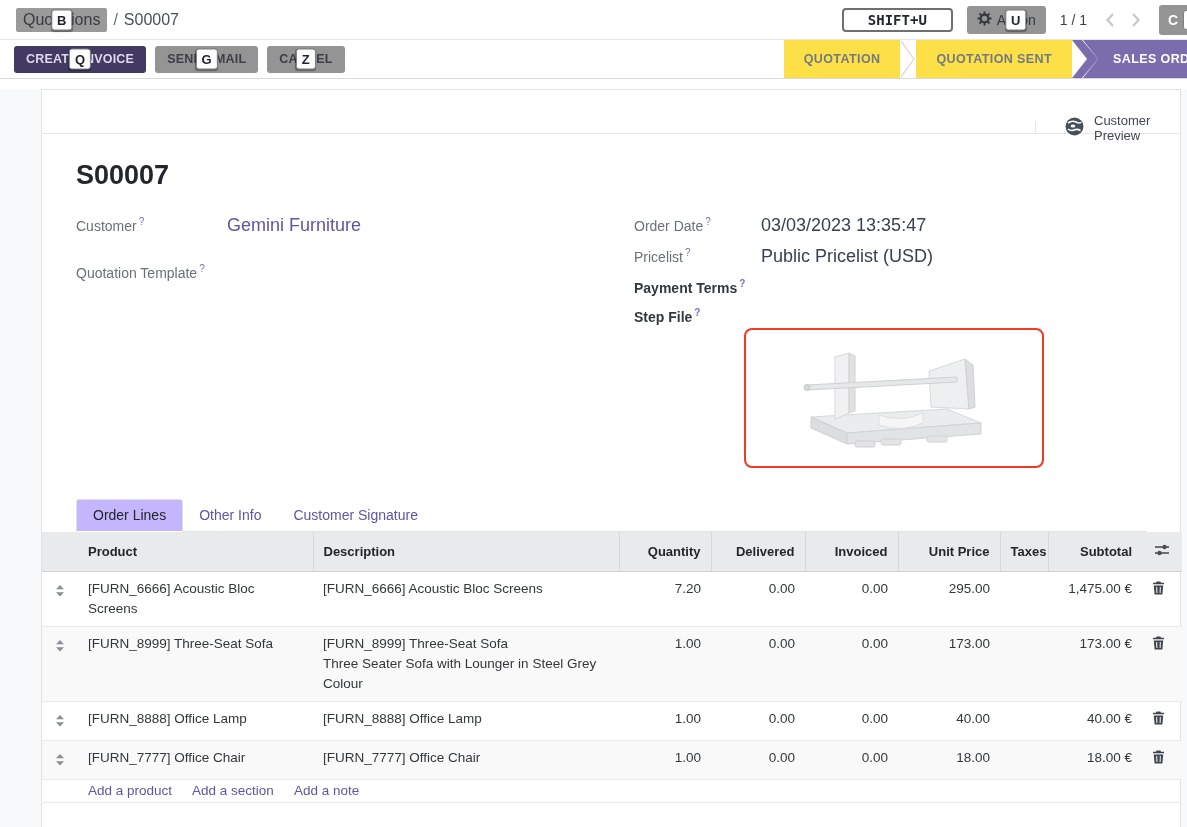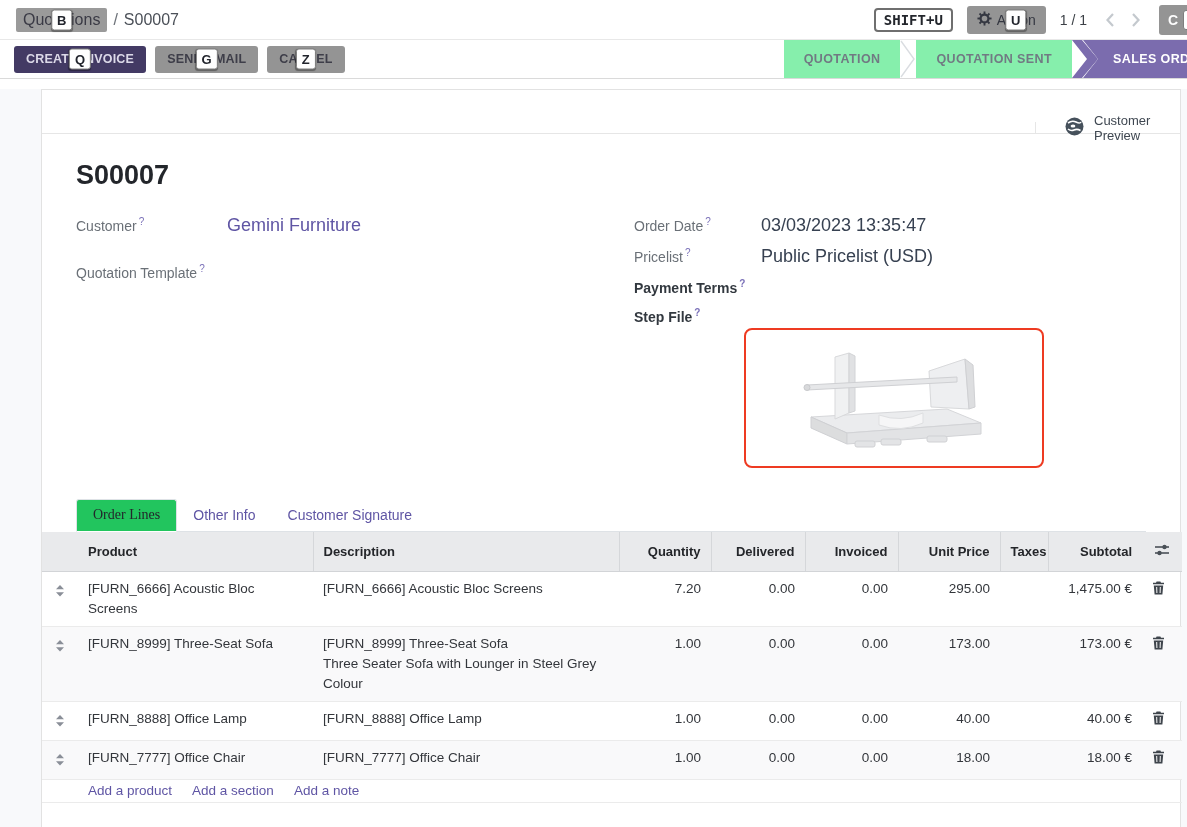--- a/index.html
+++ b/index.html
@@ -12,21 +12,21 @@
   .crumb-parent { position:relative; background:#9a9a9a; border-radius:2px;
     padding:3px 7px; font-size:16px; color:#3a3a45; cursor:pointer; }
   .crumb-sep { font-size:16px; color:#6b7077; margin:0 6px; }
   .crumb-current { font-size:16px; color:#4b5058; }
   .topbar-right { margin-left:auto; display:flex; align-items:center; gap:14px; }
   .kbd-hint { display:inline-block; background:#fefefe; border:1px solid #7e7e7e;
     border-radius:3px; padding:1px 5px; font-size:13px; font-weight:700;
     color:#21242c; box-shadow:0 1px 1px rgba(0,0,0,.35); line-height:17px; }
   .kbd-hint.abs { position:absolute; top:50%; left:50%; transform:translate(-50%,-50%); z-index:5; }
   .shortcut-badge { background:#fff; border:2px solid #6f6f6f; border-radius:4px;
-    padding:2px 8px; font-family:"DejaVu Sans Mono", monospace; font-size:14px;
+    padding:2px 24px; font-family:"DejaVu Sans Mono", monospace; font-size:14px;
     font-weight:700; color:#23262c; }
   .action-menu { position:relative; background:#949494; border-radius:3px;
     display:flex; align-items:center; gap:5px; padding:5px 10px; font-size:14px;
     color:#343741; cursor:pointer; }
   .pager-text { font-size:14px; color:#3c4046; }
   .pager-nav { display:flex; align-items:center; gap:4px; }
   .pager-nav svg { cursor:pointer; }
   .edge-btn { position:relative; background:#949494; border-radius:3px; height:30px;
     min-width:44px; margin-right:-16px; display:flex; align-items:center;
     padding-left:9px; font-size:14px; font-weight:700; color:#fdfdfd; cursor:pointer; }
@@ -36,21 +36,21 @@
   
   .controlbar { height:39px; display:flex; align-items:center; padding-left:14px;
     background:#fff; border-bottom:1px solid #dadada; }
   .btn { position:relative; height:27px; border:none; border-radius:3px;
     font-family:inherit; font-size:12.5px; font-weight:700; letter-spacing:.2px;
     padding:0 12px; margin-right:9px; cursor:pointer; }
   .btn-primary { background:#433a64; color:#dcd9e8; }
   .btn-hinted { background:#949494; color:#3e3e49; }
   .statusbar { margin-left:auto; display:flex; align-items:stretch; height:38px; margin-right:-46px; }
   .step { display:flex; align-items:center; padding:0 20px; font-size:12.5px;
-    font-weight:700; letter-spacing:.4px; color:#717a83; background:#86efac; cursor:pointer; }
+    font-weight:700; letter-spacing:.4px; color:#717a83; background:#fde047; cursor:pointer; }
   .step-sep { align-self:center; }
   .step-arrow { margin-right:-17px; position:relative; z-index:2; }
   .step.active { background:#7b6cae; color:#fff;
     clip-path:polygon(15px 50%, 0 0, 100% 0, 100% 100%, 0 100%);
     padding:0 24px 0 30px; min-width:150px; }
 
   
   .content { background:#f8f9fb; height:748px; padding-left:41px; }
   .sheet { width:1140px; background:#fff; border:1px solid #e2e2e2; border-bottom:none;
     margin-top:10px; height:738px; position:relative; }
@@ -75,22 +75,22 @@
   .spacer-sm { height:16px; }
 
   .stepfile-box { width:300px; height:140px; border:2px solid #ee3b22; border-radius:8px;
     margin-left:110px; margin-top:4px; background:#fff; display:flex; align-items:center;
     justify-content:center; cursor:pointer; }
 
   
   .tabs { display:flex; align-items:flex-end; margin-top:31px; padding-left:0;
     border-bottom:1px solid #dee2e6; }
   .tab { font-size:14px; padding:7px 16px 8px; cursor:pointer; color:#5f55a4; }
-  .tab.active { color:#23262b; background:#22c55e; border:1px solid #dee2e6;
-    border-bottom:1px solid #fff; border-radius:3px 3px 0 0; margin-bottom:-1px;font-family:Liberation Serif, serif; }
+  .tab.active { color:#23262b; background:#c4b5fd; border:1px solid #dee2e6;
+    border-bottom:1px solid #fff; border-radius:3px 3px 0 0; margin-bottom:-1px; }
 
   
   table.lines { width:1140px; margin-left:-34px; border-collapse:collapse; table-layout:fixed; }
   .lines th { background:#e9eaec; height:39px; font-size:13px; font-weight:700;
     color:#24262a; padding:0 10px; white-space:nowrap; border-bottom:1px solid #d2d4d7; }
   .lines th.sep { border-left:1px solid #d5d7da; }
   .lines td { font-size:13.5px; color:#33363b; padding:7px 10px; vertical-align:top;
     line-height:20px; border-bottom:1px solid #ebebeb; }
   .lines tr.striped td { background:#f9f9fa; }
   .num { text-align:right; }

